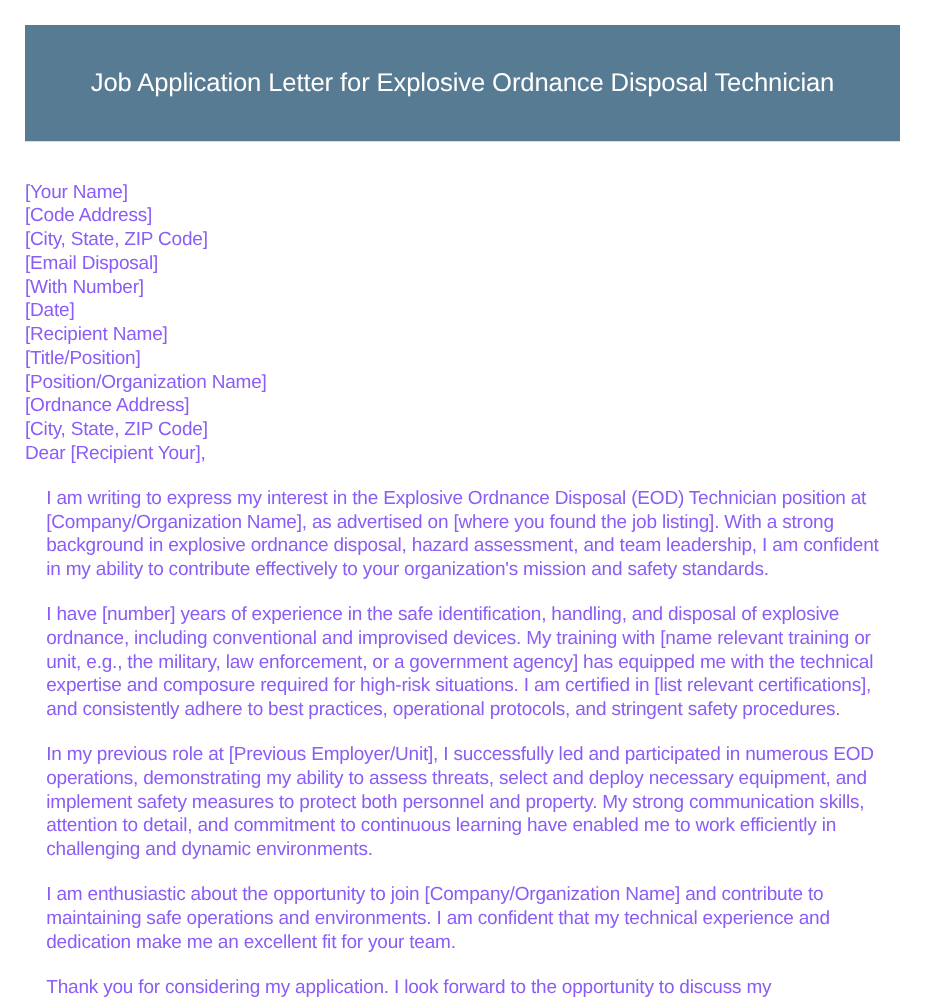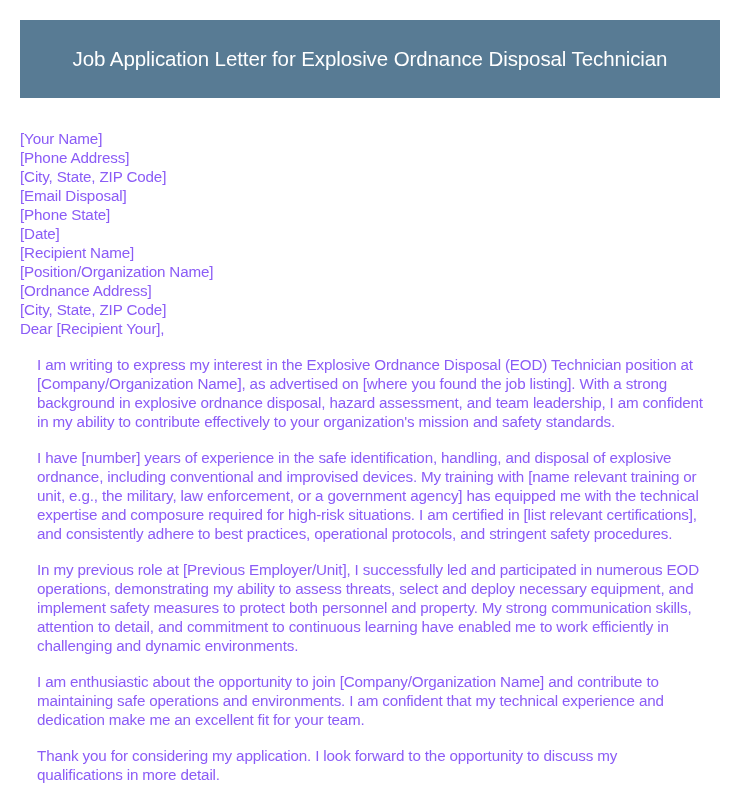--- a/index.html
+++ b/index.html
@@ -15,21 +15,21 @@
       font-family: "Liberation Sans", sans-serif;
     }
     .page {
       position: absolute;
       left: 20px;
       top: 20px;
       width: 700px;
     }
     .header {
       background: #587b94;
-      height: 78px;
+      height: 93px;
       display: flex;
       align-items: center;
       justify-content: center;
     }
     .header h1 {
       margin: 0;
       color: #ffffff;
       font-weight: normal;
       font-size: 20.5px;
       letter-spacing: -0.1px;
@@ -54,28 +54,29 @@
 <body>
 
 <div class="page">
   <div class="header">
     <h1>Job Application Letter for Explosive Ordnance Disposal Technician</h1>
   </div>
 
   <div class="letter">
     <div>
       <span class="line">[Your Name]</span>
-      <span class="line">[Phone Address]</span>
+      <span class="line">[Code Address]</span>
       <span class="line">[City, State, ZIP Code]</span>
       <span class="line">[Email Disposal]</span>
-      <span class="line">[Phone State]</span>
+      <span class="line">[With Number]</span>
     </div>
     <span class="line">[Date]</span>
     <div>
       <span class="line">[Recipient Name]</span>
+      <span class="line">[Title/Position]</span>
       <span class="line">[Position/Organization Name]</span>
       <span class="line">[Ordnance Address]</span>
       <span class="line">[City, State, ZIP Code]</span>
     </div>
     <span class="line">Dear [Recipient Your],</span>
     <p>I am writing to express my interest in the Explosive Ordnance Disposal (EOD) Technician position at [Company/Organization Name], as advertised on [where you found the job listing]. With a strong background in explosive ordnance disposal, hazard assessment, and team leadership, I am confident in my ability to contribute effectively to your organization's mission and safety standards.</p>
     <p>I have [number] years of experience in the safe identification, handling, and disposal of explosive ordnance, including conventional and improvised devices. My training with [name relevant training or unit, e.g., the military, law enforcement, or a government agency] has equipped me with the technical expertise and composure required for high-risk situations. I am certified in [list relevant certifications], and consistently adhere to best practices, operational protocols, and stringent safety procedures.</p>
     <p>In my previous role at [Previous Employer/Unit], I successfully led and participated in numerous EOD operations, demonstrating my ability to assess threats, select and deploy necessary equipment, and implement safety measures to protect both personnel and property. My strong communication skills, attention to detail, and commitment to continuous learning have enabled me to work efficiently in challenging and dynamic environments.</p>
     <p>I am enthusiastic about the opportunity to join [Company/Organization Name] and contribute to maintaining safe operations and environments. I am confident that my technical experience and dedication make me an excellent fit for your team.</p>
     <p>Thank you for considering my application. I look forward to the opportunity to discuss my qualifications in more detail.</p>

